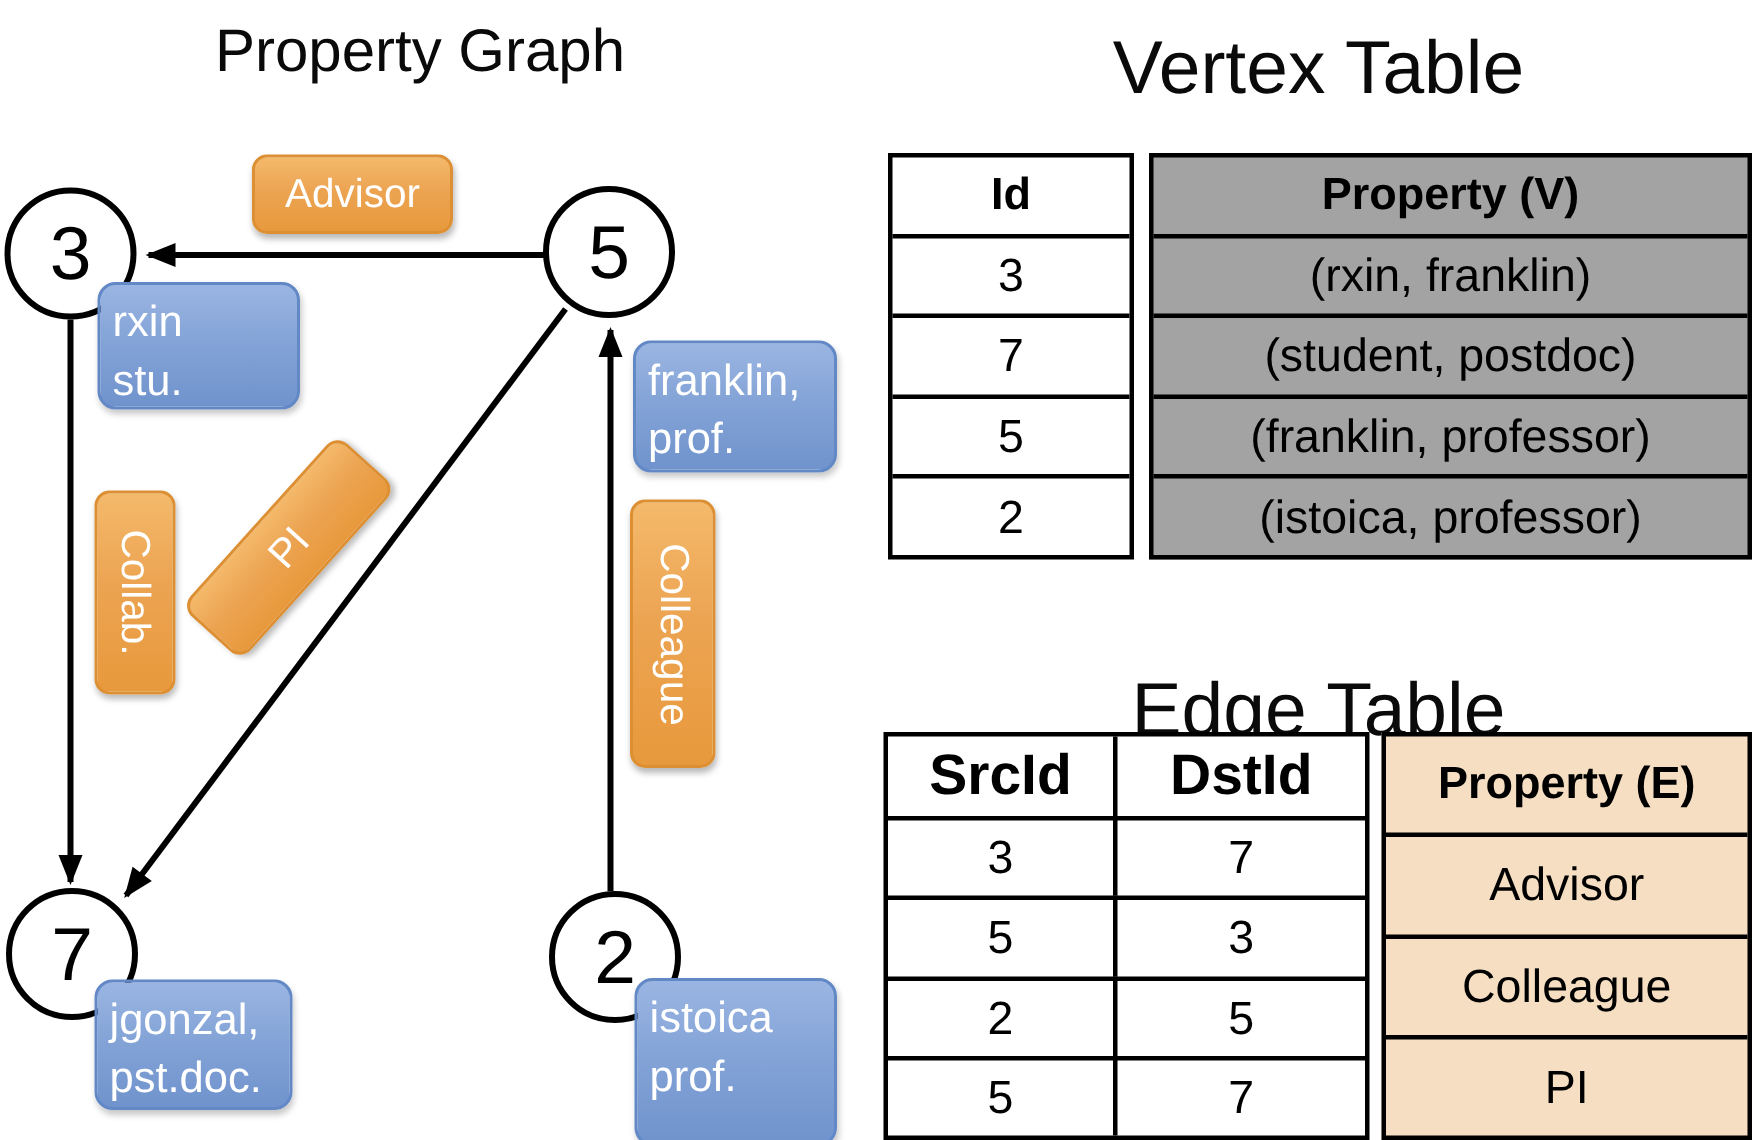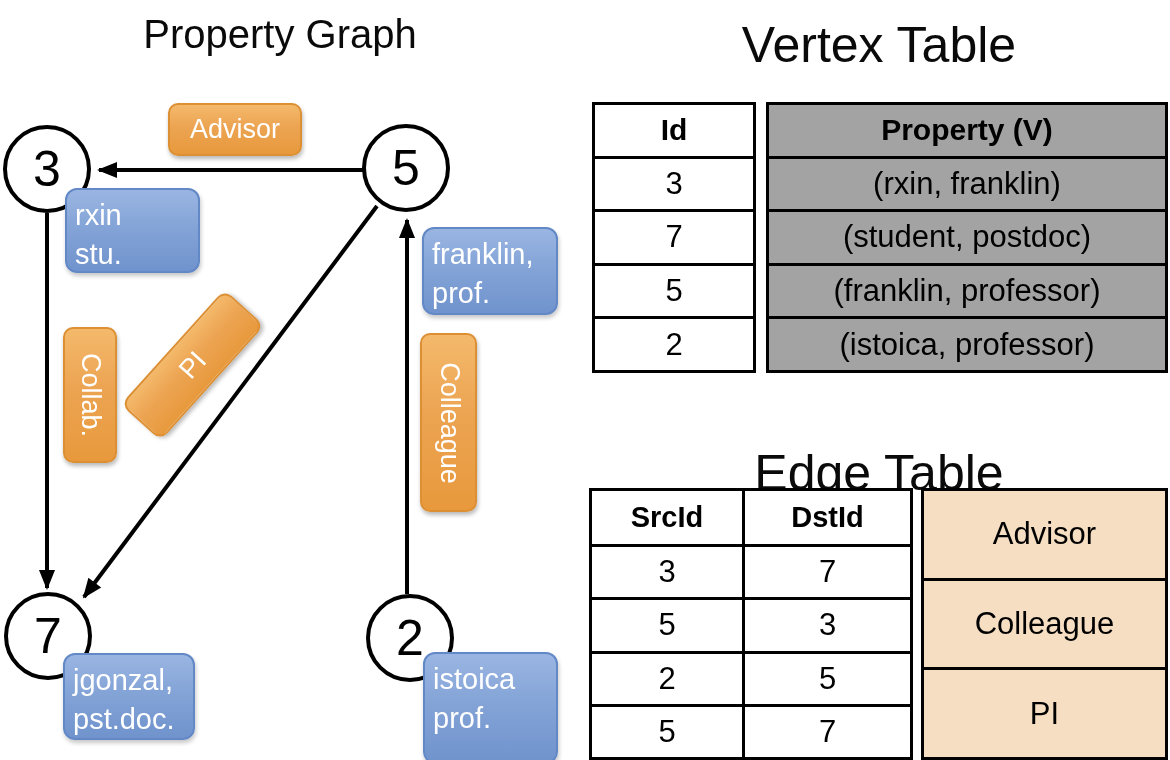--- a/index.html
+++ b/index.html
@@ -62,21 +62,21 @@
   }
   .tcol .cell + .cell { border-top:3px solid #000; }
   .tcol .cell.hdr { font-weight:700; font-size:30px; }
 
   .vt-id   { left:592px; top:102px; width:164px; height:271px; }
   .vt-prop { left:766px; top:102px; width:402px; height:271px; background:#a3a3a3; }
 
   .et-ids  { left:589px; top:488px; width:324px; height:272px; position:absolute;
              border:3px solid #000; display:grid; grid-template-columns:150px 1fr; grid-auto-rows:1fr; background:#fff; }
   .et-ids .cell { display:flex; align-items:center; justify-content:center; font-size:31px; font-weight:300; }
-  .et-ids .cell.hdr { font-weight:700; font-size:29px; }
+  .et-ids .cell.hdr { font-weight:700; font-size:38px; }
   .et-ids .cell.c2 { border-left:3px solid #000; }
   .et-ids .cell.rb { border-top:3px solid #000; }
   .et-prop { left:921px; top:488px; width:247px; height:272px; background:#F6DEC2; }
 </style>
 </head>
 <body>
 
 <div class="canvas">
 
   <div class="title title-graph">Property Graph</div>
@@ -163,18 +163,19 @@
     <div class="cell rb c2">7</div>
     <div class="cell rb">5</div>
     <div class="cell rb c2">3</div>
     <div class="cell rb">2</div>
     <div class="cell rb c2">5</div>
     <div class="cell rb">5</div>
     <div class="cell rb c2">7</div>
   </div>
 
   <div class="tcol et-prop">
+    <div class="cell hdr">Property (E)</div>
     <div class="cell">Advisor</div>
     <div class="cell">Colleague</div>
     <div class="cell">PI</div>
   </div>
 
 </div>
 
 </body></html>

